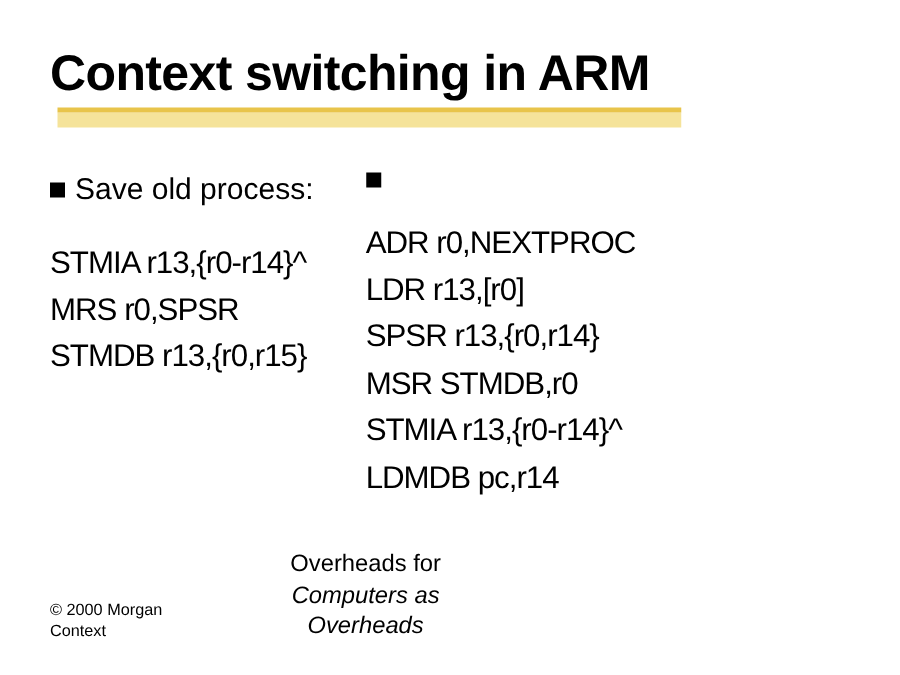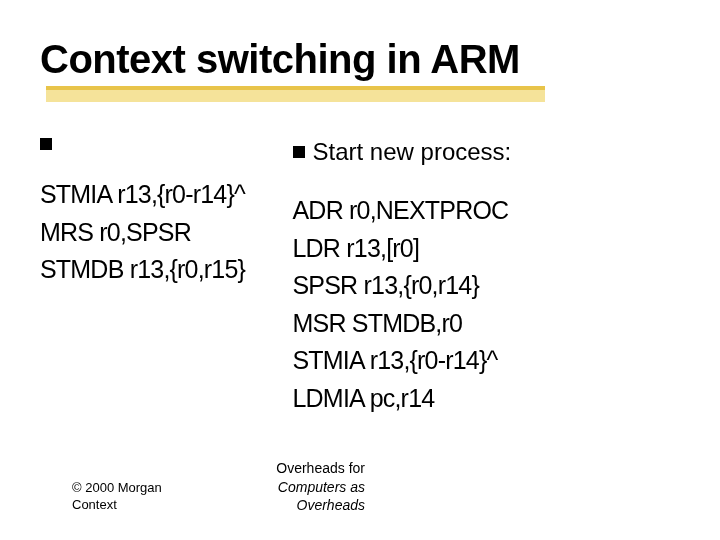--- a/index.html
+++ b/index.html
@@ -88,26 +88,25 @@
     bottom: 26px;
     display: flex;
     align-items: flex-end;
   }
   .copyright {
     font-size: 13px;
     color: #000;
     line-height: 1.3;
     width: 180px;
     padding-left: 40px;
-    margin-left: 32px;
   }
   .center-caption {
     flex: 1;
-    text-align: right;
-    font-size: 14px;
+    text-align: center;
+    font-size: 19px;
     line-height: 1.3;
   }
   .center-caption .ital { font-style: italic; }
 </style>
 </head>
 <body>
 
 <div class="slide">
 
   <div class="title">Context switching in ARM</div>
@@ -115,37 +114,37 @@
   <div class="underline-wrap">
     <div class="ul-light"></div>
     <div class="ul-dark"></div>
   </div>
 
   <div class="columns">
 
     <div class="col">
       <div class="heading">
         <span class="bullet"></span>
+        <span class="heading-text">Save old process:</span>
       </div>
       <div class="code"><span>STMIA r13,{r0-r14}^</span>
 <span>MRS r0,SPSR</span>
 <span>STMDB r13,{r0,r15}</span></div>
     </div>
 
     <div class="col">
       <div class="heading">
         <span class="bullet"></span>
-        <span class="heading-text">Start new process:</span>
       </div>
       <div class="code"><span>ADR r0,NEXTPROC</span>
 <span>LDR r13,[r0]</span>
 <span>SPSR r13,{r0,r14}</span>
 <span>MSR STMDB,r0</span>
 <span>STMIA r13,{r0-r14}^</span>
-<span>LDMIA pc,r14</span></div>
+<span>LDMDB pc,r14</span></div>
     </div>
 
   </div>
 
   <div class="footer">
     <div class="copyright">
       <span>© 2000 Morgan</span><br>
       <span>Context</span>
     </div>
     <div class="center-caption">

